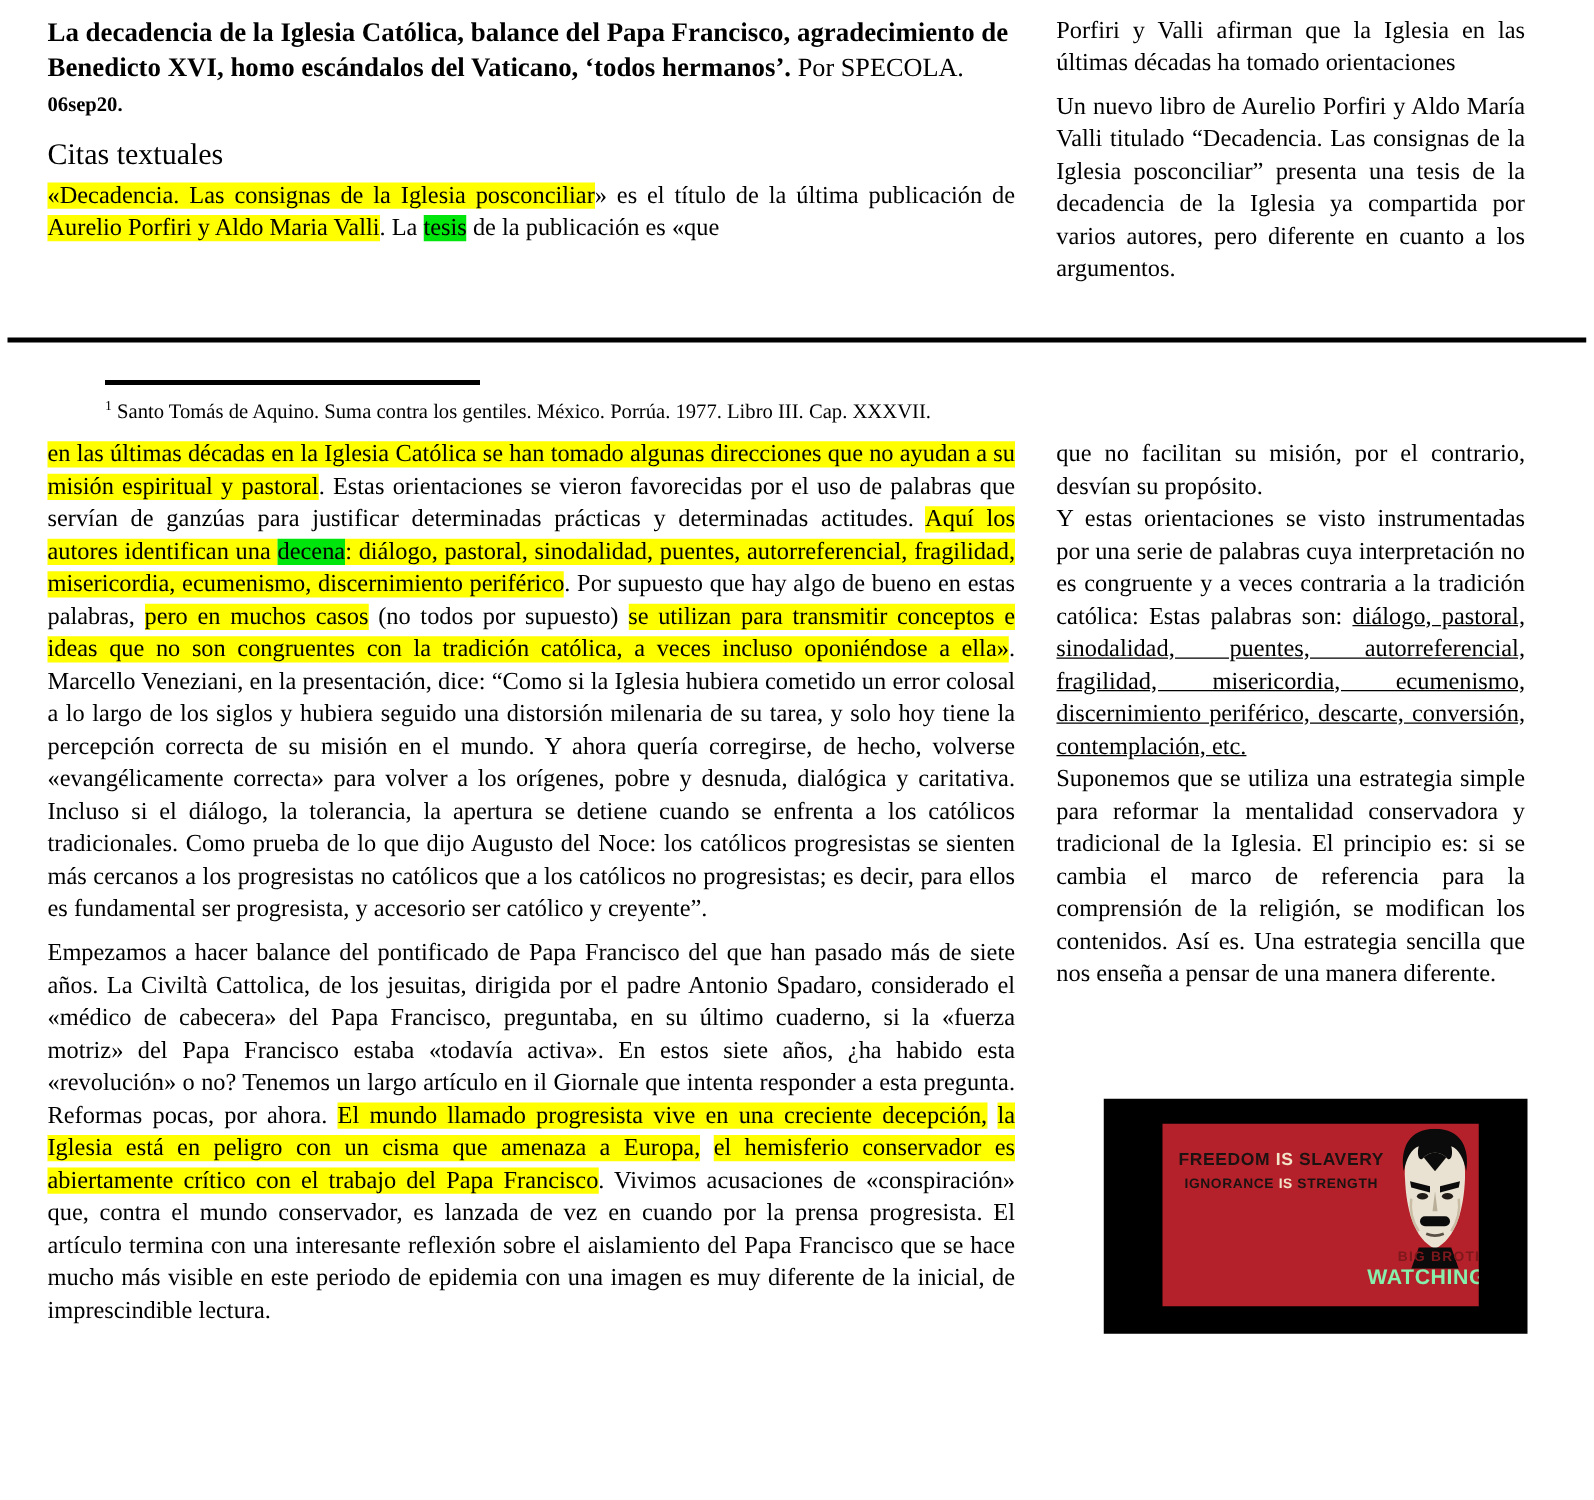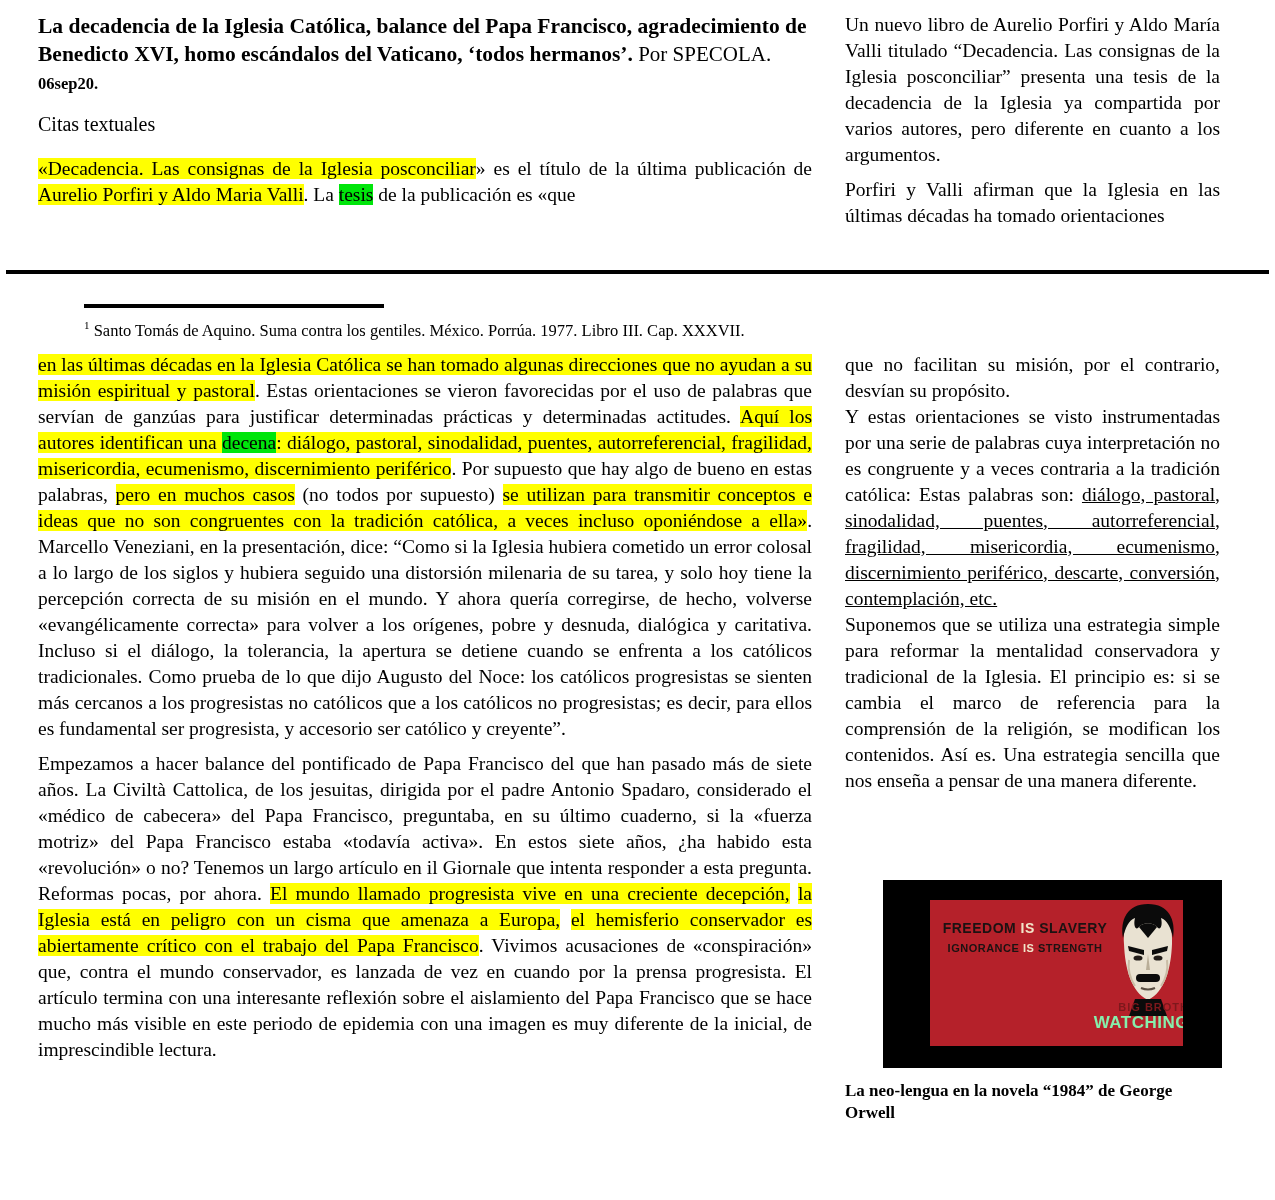--- a/index.html
+++ b/index.html
@@ -24,25 +24,25 @@
   .title .tmain{font-weight:bold;}
   .title .tby{font-weight:normal;font-size:21px;}
   .title .tdate{font-weight:bold;font-size:16.5px;}
   .url{
     display:block;
     font-size:19.5px;line-height:25px;
     color:#161695;text-decoration:underline;
     word-break:break-all;
     margin-top:4px;
   }
-  .citas{font-size:20px;margin:14px 0 0 0;line-height:24px;}
+  .citas{font-size:24px;margin:14px 0 0 0;line-height:24px;}
   .para{
     font-size:19.5px;line-height:26px;text-align:justify;margin:0;
   }
-  .quote{margin-top:20px;}
+  .quote{margin-top:8px;}
   .rp{margin-top:0;}
   .rp+.rp{margin-top:9px;}
   .hl-yellow{background:#ffff00;}
   .hl-green{background:#00e50b;}
   .u{text-decoration:underline;}
   .pagebreak{
     height:4px;background:#000;width:1263px;margin:0 6px;
   }
   .fnblock{padding-left:84px;margin-top:30px;}
   .fnrule{width:300px;height:4px;background:#000;}
@@ -95,22 +95,22 @@
 <div class="page1">
   <div class="colL">
     <p class="title">
       <span class="tmain">La decadencia de la Iglesia Católica, balance del Papa Francisco, agradecimiento de Benedicto XVI, homo escándalos del Vaticano, ‘todos hermanos’.</span><span class="tby"> Por SPECOLA. </span><span class="tdate">06sep20.</span>
     </p>
     <p class="citas">Citas textuales</p>
     <p class="para quote"><span class="hl-yellow">«Decadencia. Las consignas de la Iglesia posconciliar</span><span>» es el título de la última publicación de </span><span class="hl-yellow">Aurelio Porfiri y Aldo Maria Valli</span><span>. La </span><span class="hl-green">tesis</span><span> de la publicación es «que</span></p>
   </div>
   <div class="gap"></div>
   <div class="colR">
+    <p class="para rp">Porfiri y Valli afirman que la Iglesia en las últimas décadas ha tomado orientaciones</p>
     <p class="para rp">Un nuevo libro de Aurelio Porfiri y Aldo María Valli titulado “Decadencia. Las consignas de la Iglesia posconciliar” presenta una tesis de la decadencia de la Iglesia ya compartida por varios autores, pero diferente en cuanto a los argumentos.</p>
-    <p class="para rp">Porfiri y Valli afirman que la Iglesia en las últimas décadas ha tomado orientaciones</p>
   </div>
 </div>
 
 <div class="pagebreak"></div>
 
 <div class="fnblock">
   <div class="fnrule"></div>
   <p class="fntext"><sup>1</sup><span> Santo Tomás de Aquino. Suma contra los gentiles. México. Porrúa. 1977. Libro III. Cap. XXXVII.</span></p>
 </div>
 
@@ -158,15 +158,14 @@
           <path d="M20 95 L46 95 L52 112 L14 112 Z" fill="#0b0b0b"></path>
         </svg>
 
         <div class="bb">
           <div class="bb1">BIG BROTH</div>
           <div class="bb2">WATCHING</div>
         </div>
       </div>
     </div>
 
-    <p class="caption">La neo-lengua en la novela “1984” de George Orwell</p>
   </div>
 </div>
 
 </body></html>

